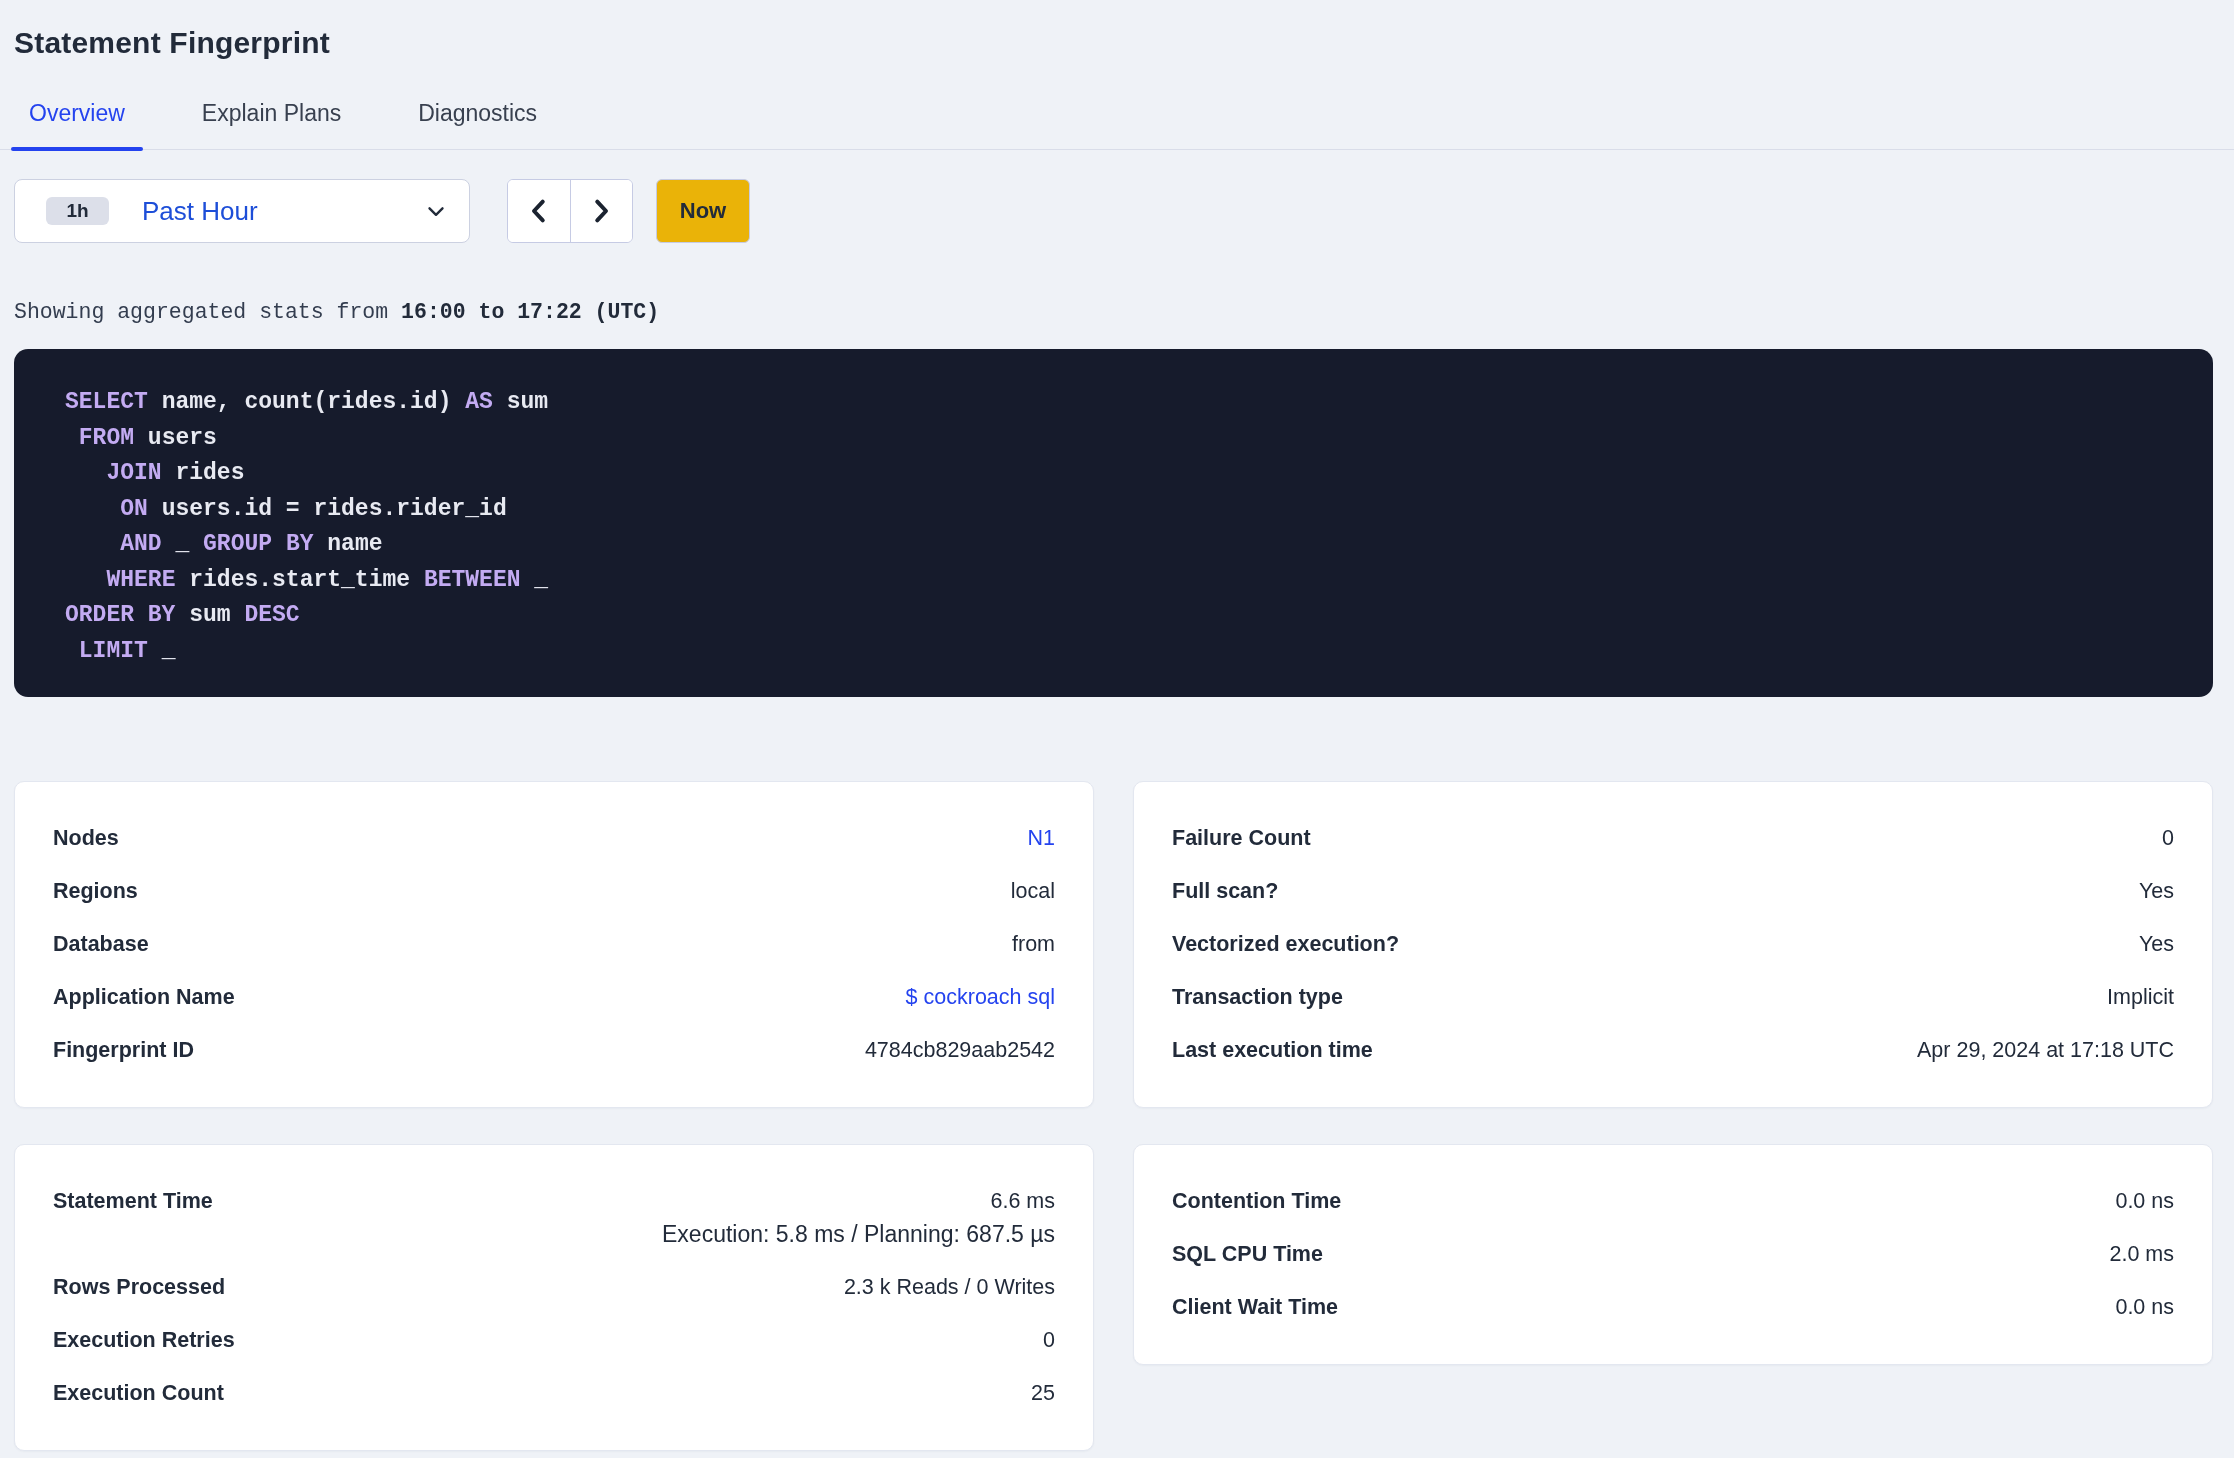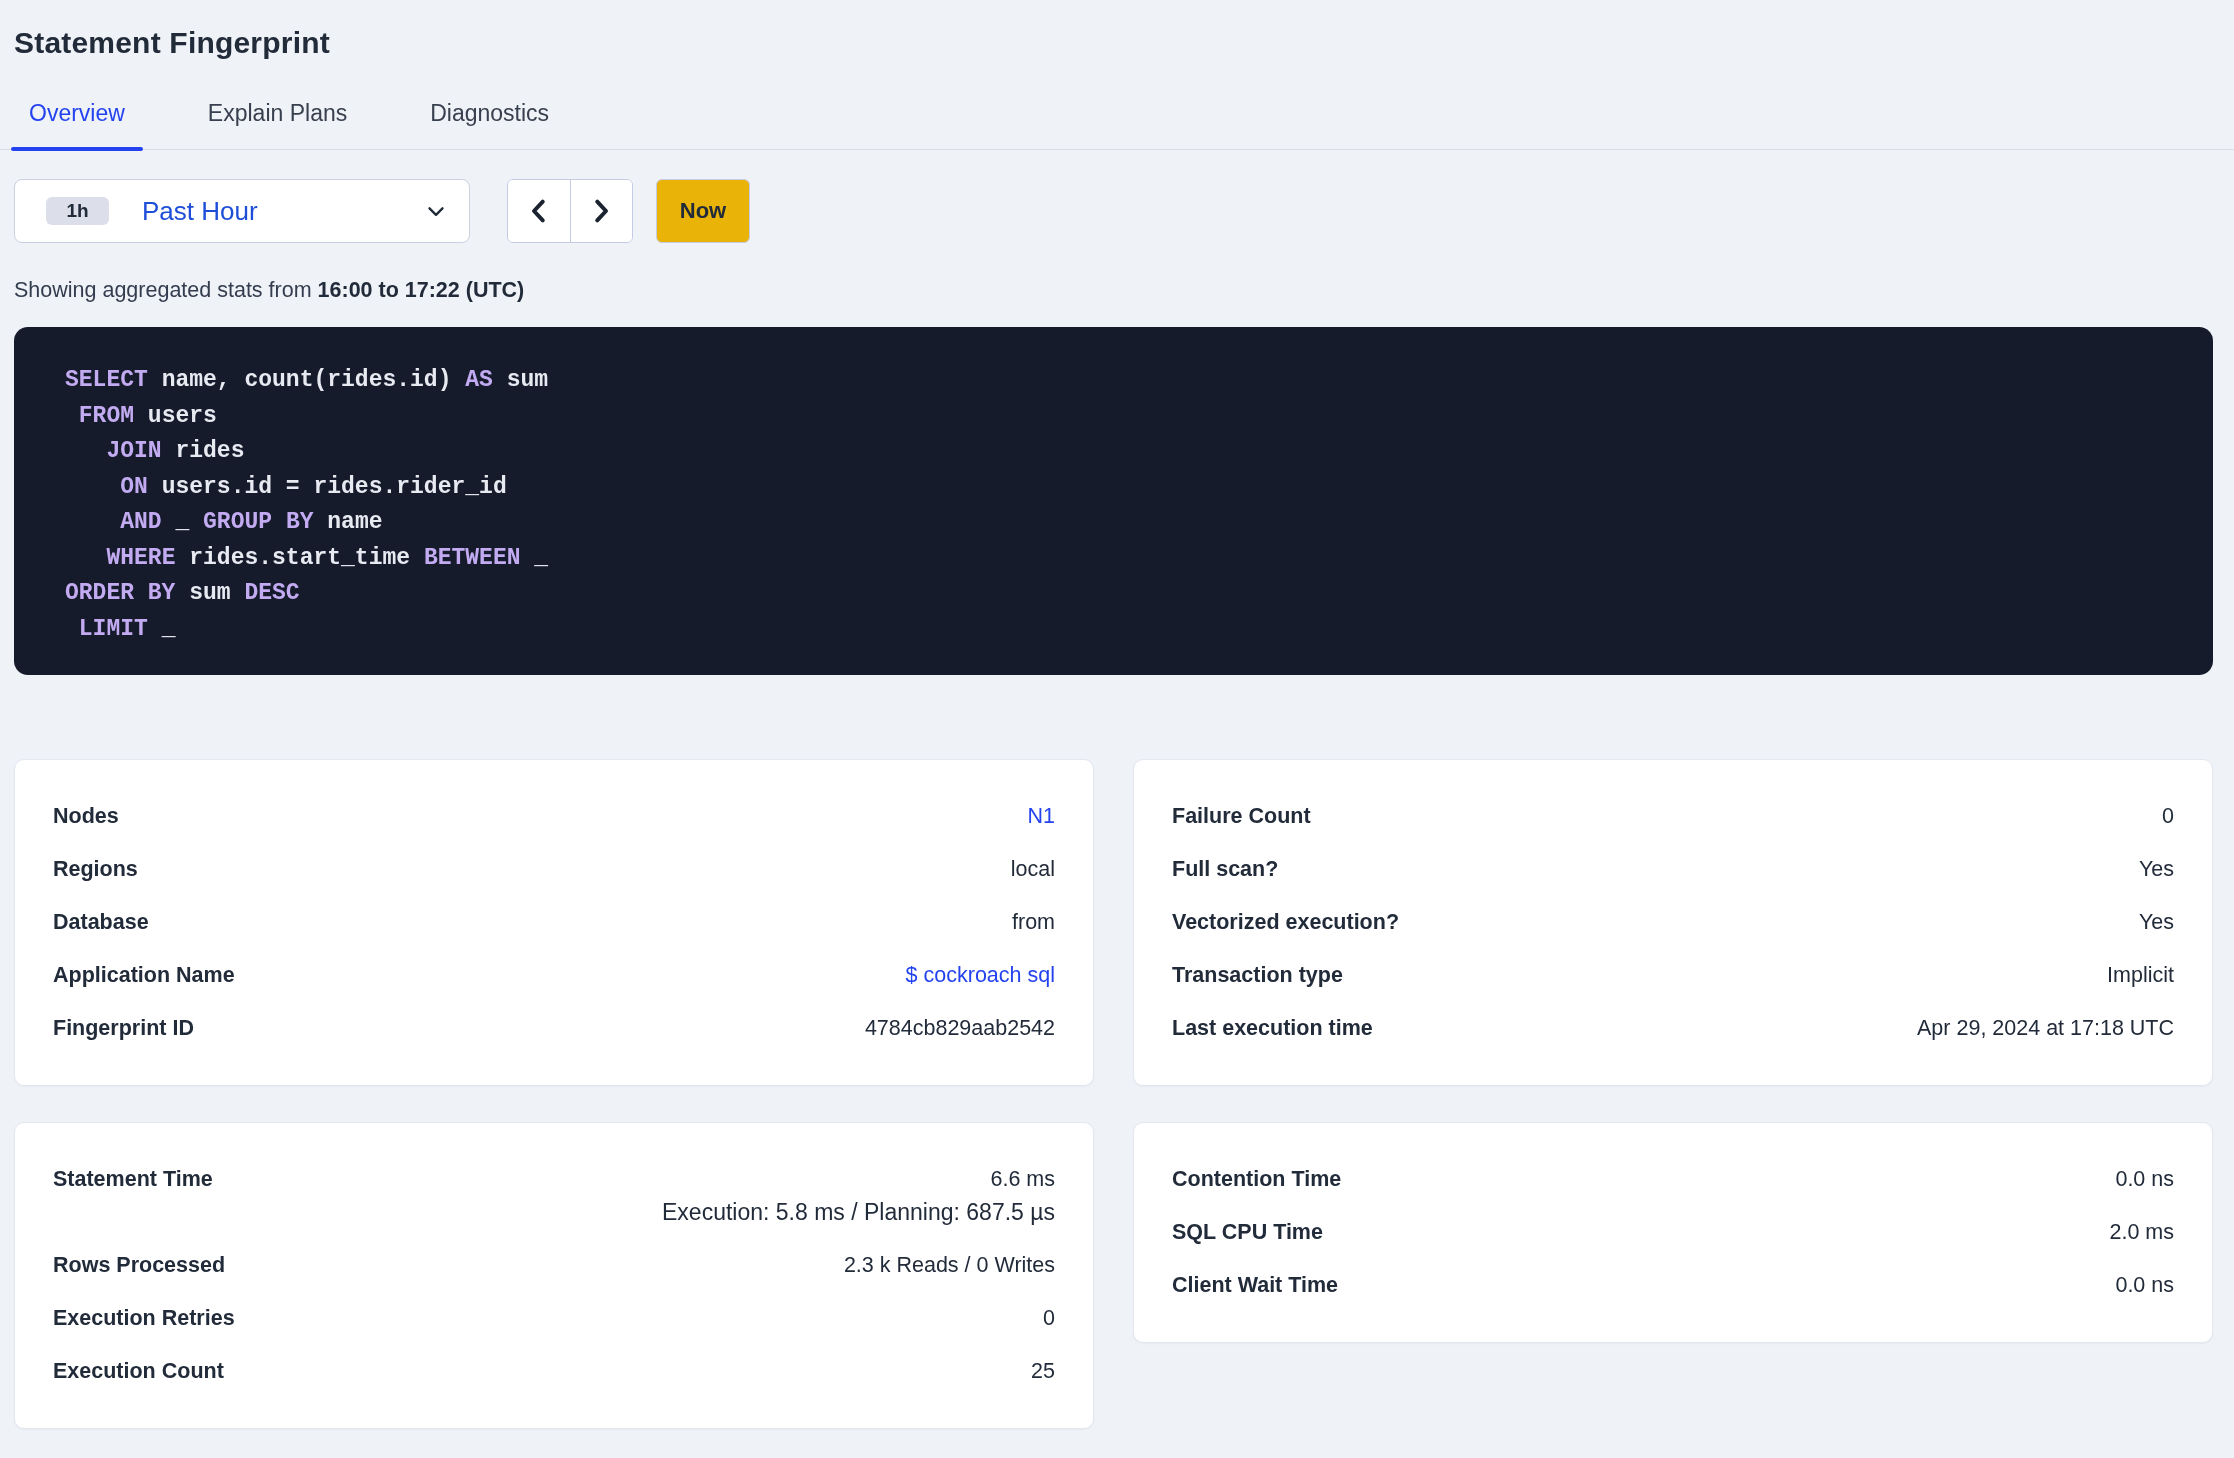--- a/index.html
+++ b/index.html
@@ -18,21 +18,20 @@
     color: #222b3a;
     letter-spacing: 0.2px;
   }
 
   
   .tabs {
     display: flex;
     margin-top: 40px;
     padding-left: 11px;
     border-bottom: 1px solid #d9dde9;
-    gap: 6px;
   }
   .tab {
     position: relative;
     padding: 0 18px 22px 18px;
     margin-right: 41px;
     font-size: 23px;
     color: #38404f;
     cursor: pointer;
     white-space: nowrap;
   }
@@ -110,24 +109,25 @@
     border-radius: 6px;
     font-family: "Liberation Sans", sans-serif;
     font-size: 22px;
     font-weight: 700;
     color: #222b3a;
     cursor: pointer;
   }
 
   
   .caption {
-    margin: 33px 0 0 14px;
+    margin: 55px 0 0 14px;
     font-size: 21.5px;
     color: #333d4f;
     line-height: 28px;
+    font-family: Liberation Mono, monospace;
   }
   .caption b { color: #222b3a; font-weight: 700; }
 
   
   .sql-box {
     margin: 23px 21px 0 14px;
     background: #161b2c;
     border-radius: 14px;
     padding: 36px 33px 28px 51px;
     font-family: "Liberation Mono", monospace;

